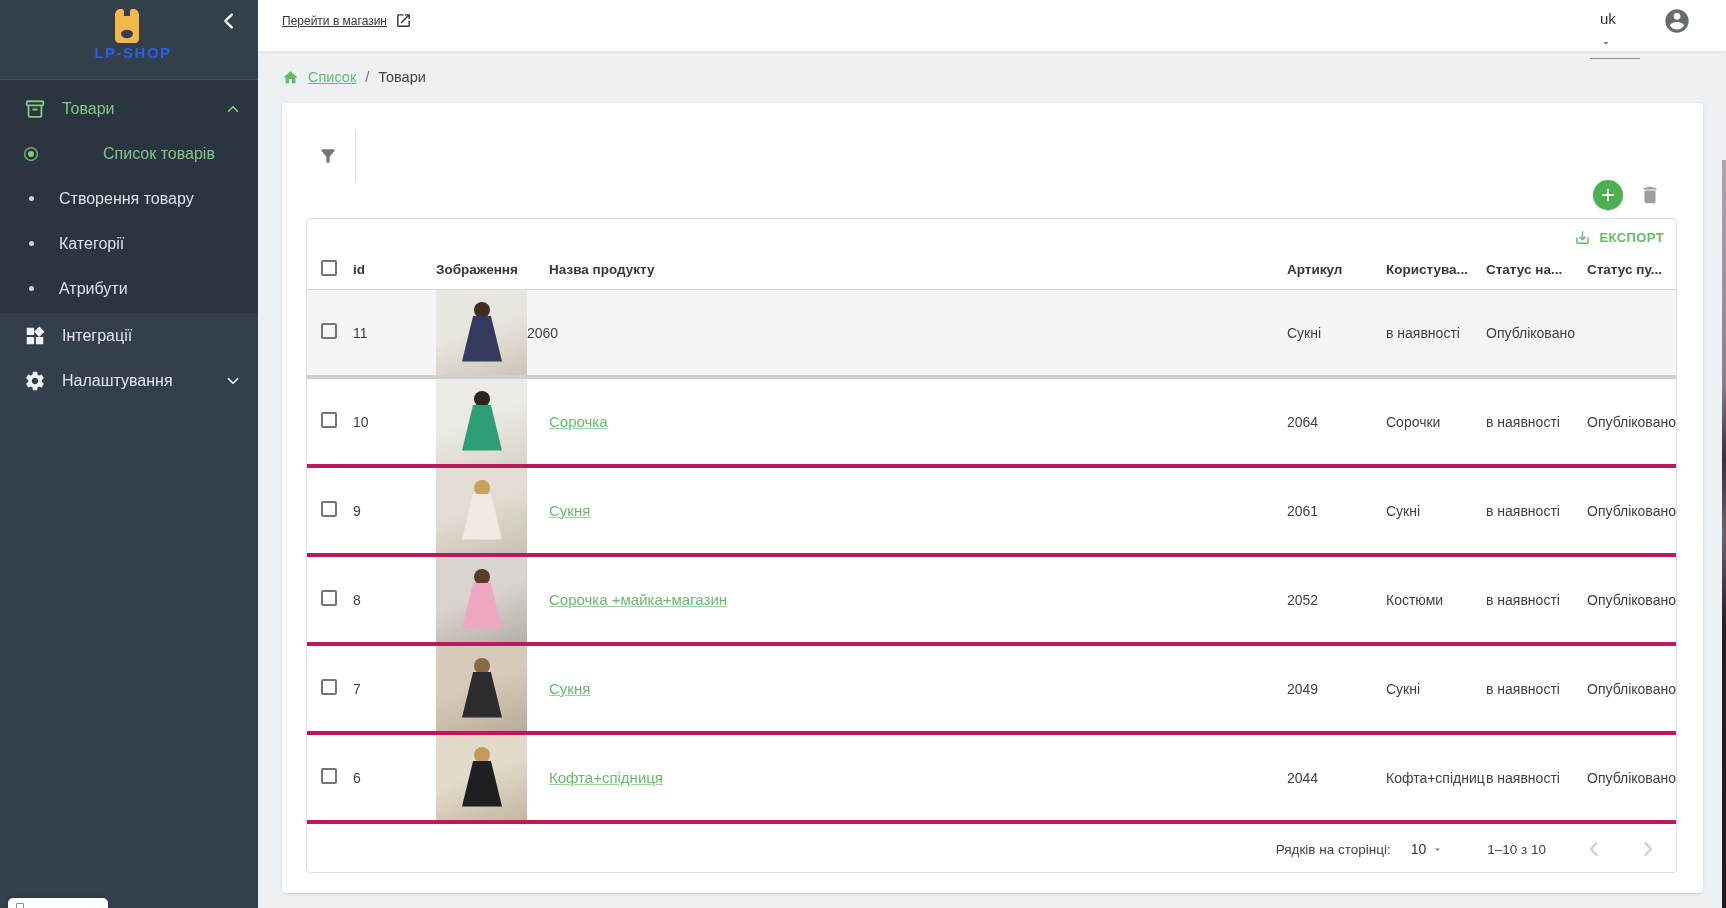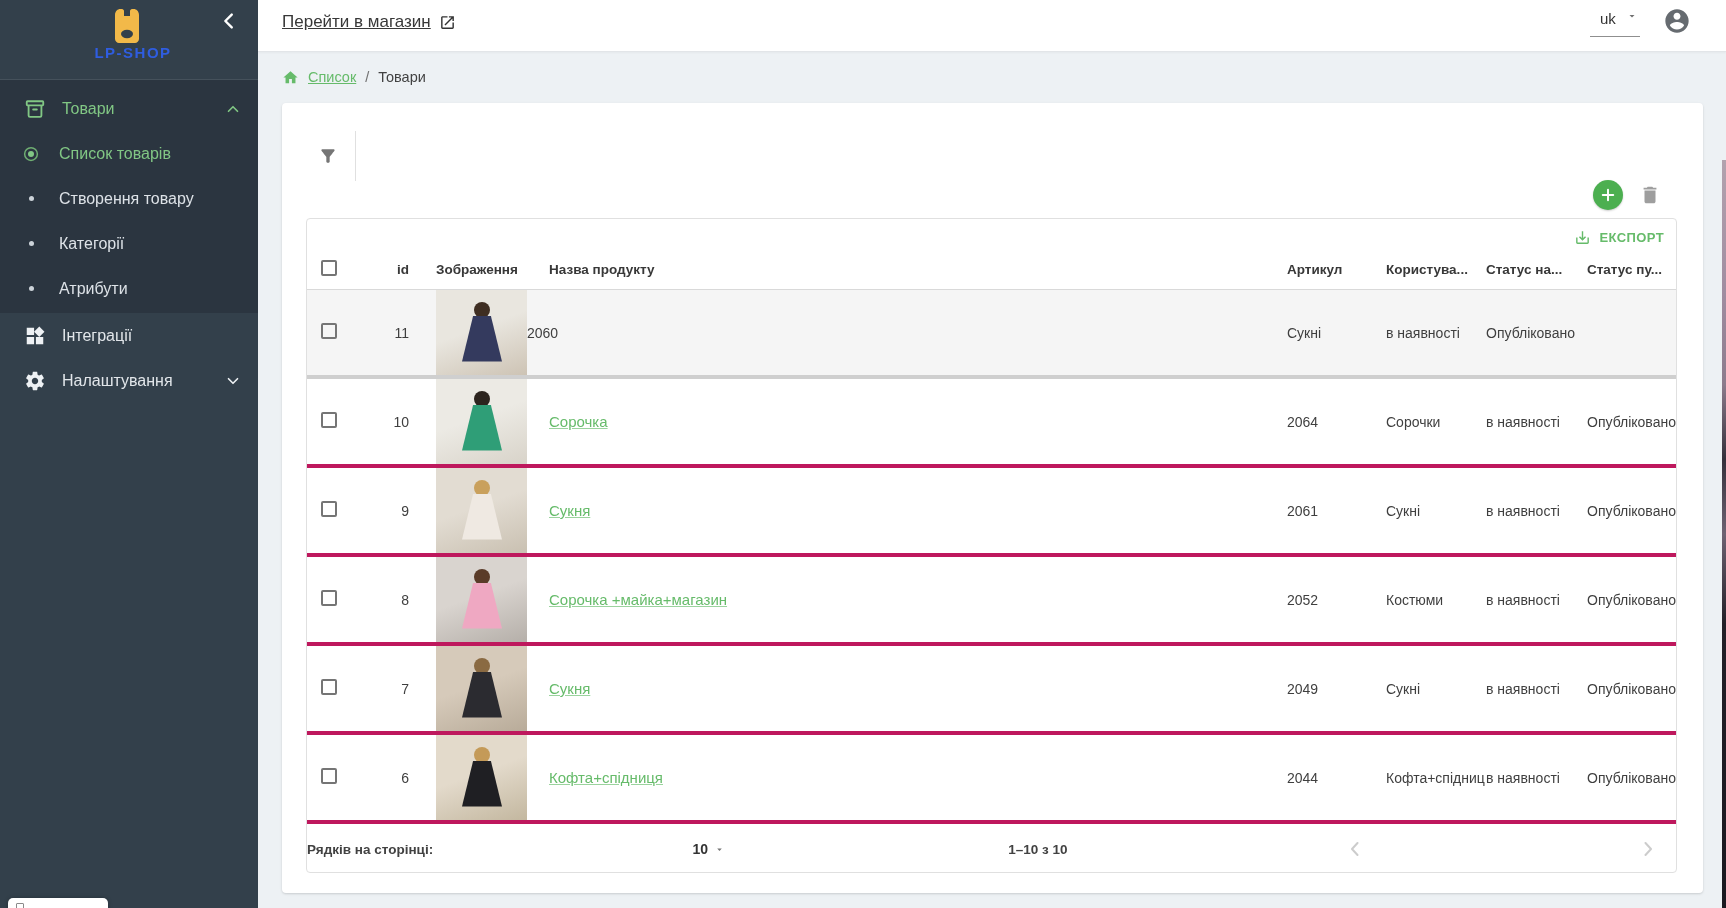--- a/index.html
+++ b/index.html
@@ -14,28 +14,28 @@
   .collapse-btn { position:absolute; right:18px; top:10px; width:22px; height:22px; cursor:pointer; }
   .menu-group { background:#2b3540; }
   .menu-item { display:flex; align-items:center; height:45px; padding:0 16px 0 24px; color:#e2e6ea; font-size:16px; cursor:pointer; position:relative; }
   .menu-item .mi-icon { width:22px; height:22px; margin-right:16px; flex:none; }
   .menu-item .mi-label { flex:1; white-space:nowrap; }
   .menu-item .mi-chevron { width:18px; height:18px; flex:none; }
   .menu-item.green .mi-label { color:#81c784; }
   .submenu-item { display:flex; align-items:center; height:45px; padding:0 16px 0 22px; color:#dde2e7; font-size:16px; cursor:pointer; }
   .submenu-item .bullet-wrap { width:18px; height:18px; margin-right:19px; display:flex; align-items:center; justify-content:center; flex:none; }
   .submenu-item .dot { width:5px; height:5px; border-radius:50%; background:#ccd3d9; }
-  .submenu-item.active { color:#81c784; }
+  .submenu-item.active { color:#81c784;gap:44px; }
 
   
   .main { position:absolute; left:258px; top:0; right:0; bottom:0; }
   .topbar { position:absolute; left:0; top:0; width:1468px; height:52px; background:#fff; border-bottom:1px solid #e2e5e8; box-shadow:0 1px 2px rgba(0,0,0,.04); }
-  .store-link { position:absolute; left:24px; top:12px; display:flex; align-items:center; gap:8px; font-size:17px; color:#383838; text-decoration:underline; cursor:pointer; }
+  .store-link { position:absolute; left:24px; top:12px; display:flex; align-items:center; gap:8px; font-size:12px; color:#383838; text-decoration:underline; cursor:pointer; }
   .lang-select { position:absolute; left:1332px; top:10px; width:50px; cursor:pointer; }
-  .lang-row { display:flex; align-items:flex-start; gap:10px; font-size:15px; color:#333; padding-left:10px; }
+  .lang-row { display:flex; align-items:flex-start; gap:10px; font-size:15px; color:#333; padding-left:10px;flex-direction:column; }
   .lang-underline { margin-top:9px; border-bottom:1px solid #8f8f8f; width:50px; }
   .avatar-btn { position:absolute; left:1405px; top:7px; width:28px; height:28px; cursor:pointer; }
 
   .breadcrumb { position:absolute; left:24px; top:62px; height:30px; display:flex; align-items:center; gap:9px; font-size:14.5px; }
   .bc-home { width:17px; height:17px; }
   .bc-link { color:#66bb6a; text-decoration:underline; cursor:pointer; }
   .bc-sep { color:#6f6f6f; }
   .bc-current { color:#424242; }
 
   
@@ -51,30 +51,30 @@
   .export-row { height:30px; display:flex; align-items:center; justify-content:flex-end; padding:6px 12px 0 0; }
   .export-btn { display:flex; align-items:center; gap:8px; color:#66bb6a; font-size:13px; font-weight:bold; letter-spacing:.4px; cursor:pointer; }
   .export-btn svg { width:17px; height:17px; }
 
   .tgrid { display:grid; grid-template-columns:46px 56px 118px 760px 99px 100px 101px 1fr; align-items:center; }
   .thead { height:41px; border-bottom:1px solid #d9d9d9; font-size:13.5px; font-weight:bold; color:#383838; }
   .trow { height:89px; border-bottom:4px solid #be185d; font-size:14px; color:#3f3f3f; }
   .trow.highlighted { background:#f5f5f5; border-bottom-color:#cfcfcf; }
   .cell { overflow:hidden; white-space:nowrap; }
   .c-check { padding-left:14px; }
-  .c-id { text-align:right; padding-right:0; }
+  .c-id { padding-right:0; }
   .checkbox { display:inline-block; width:16px; height:16px; border:2px solid #757575; border-radius:2px; background:transparent; cursor:pointer; }
   .c-img { height:100%; }
   .photo { margin-left:27px; width:92px; height:100%; position:relative; overflow:hidden; }
   .ph-head { position:absolute; left:50%; top:14%; width:16px; height:16px; margin-left:-8px; border-radius:50%; }
   .ph-body { position:absolute; left:50%; top:30%; width:40px; height:46px; margin-left:-20px; clip-path:polygon(28% 0,72% 0,100% 100%,0 100%); }
   .c-name { padding-left:22px; }
   .plink { color:#66bb6a; text-decoration:underline; text-decoration-color:rgba(102,187,106,.65); font-size:15px; cursor:pointer; }
 
-  .pagination { height:50px; display:flex; align-items:center; justify-content:space-between; font-size:13.5px; color:#424242; padding-right:16px;font-weight:bold; }
+  .pagination { height:50px; display:flex; align-items:center; justify-content:flex-end; font-size:13.5px; color:#424242; padding-right:16px; }
   .pg-select { display:flex; align-items:center; gap:6px; margin:0 0 0 20px; cursor:pointer; font-size:14px; color:#333; }
   .pg-range { margin:0 0 0 44px; }
   .pg-chev { width:24px; height:24px; margin-left:30px; opacity:.45; cursor:default; }
   .pg-chev:first-of-type { margin-left:36px; }
 
   
   .bl-box { position:absolute; left:8px; top:898px; width:100px; height:20px; background:#fff; border-radius:5px 5px 0 0; box-shadow:0 0 4px rgba(0,0,0,.25); z-index:9; }
   .bl-glyph { position:absolute; left:8px; top:5px; width:8px; height:9px; border:1.5px solid #8a8a8a; border-radius:1px; }
 
   

